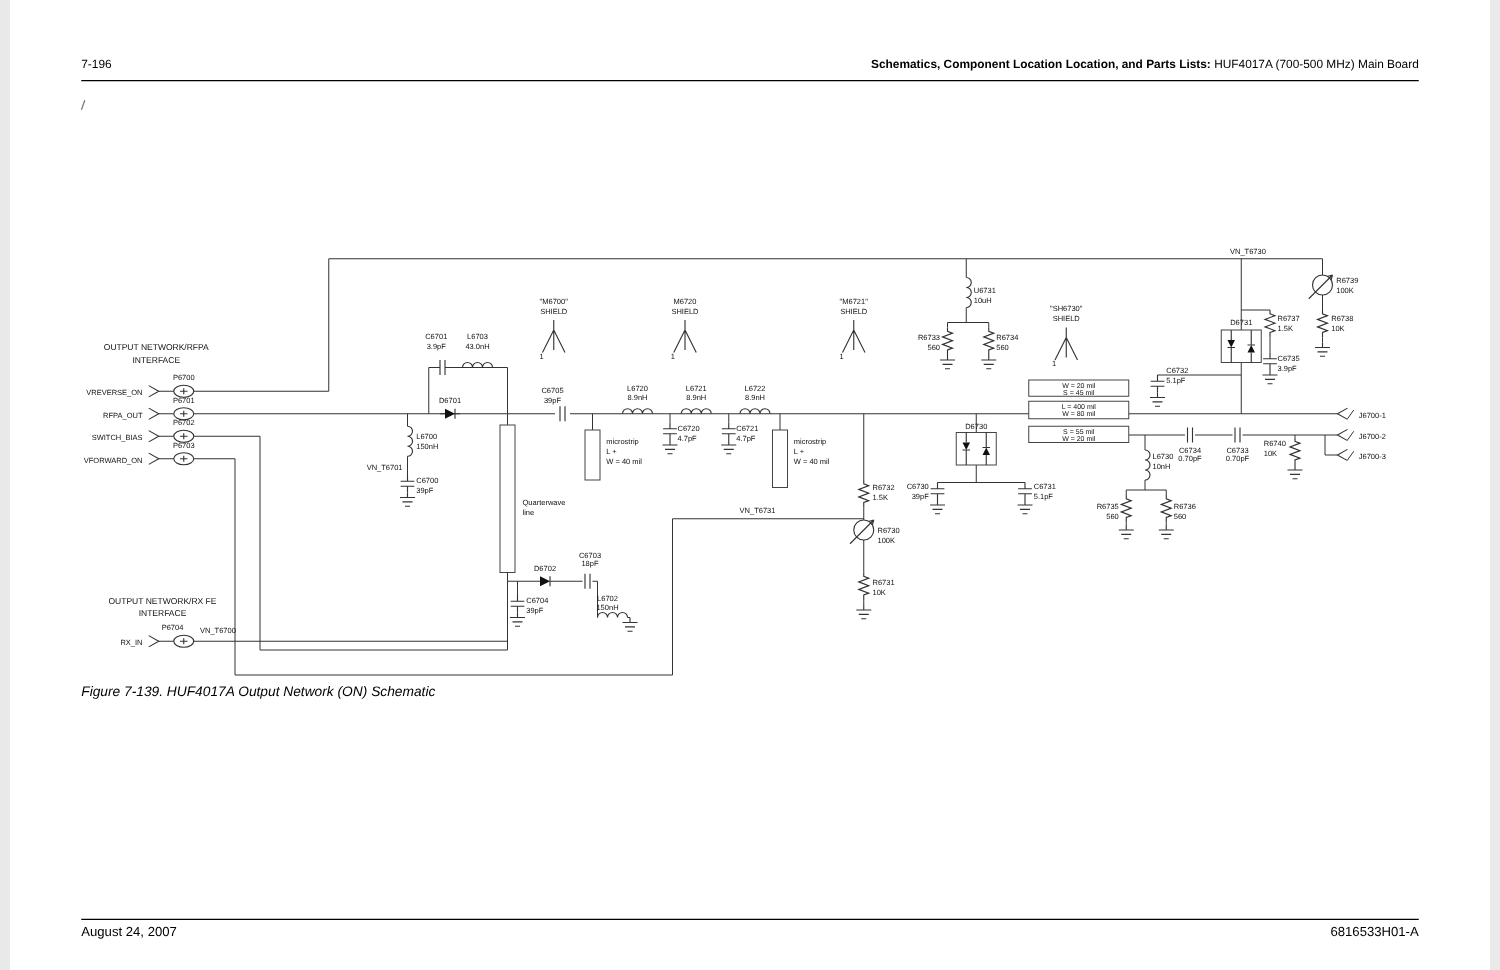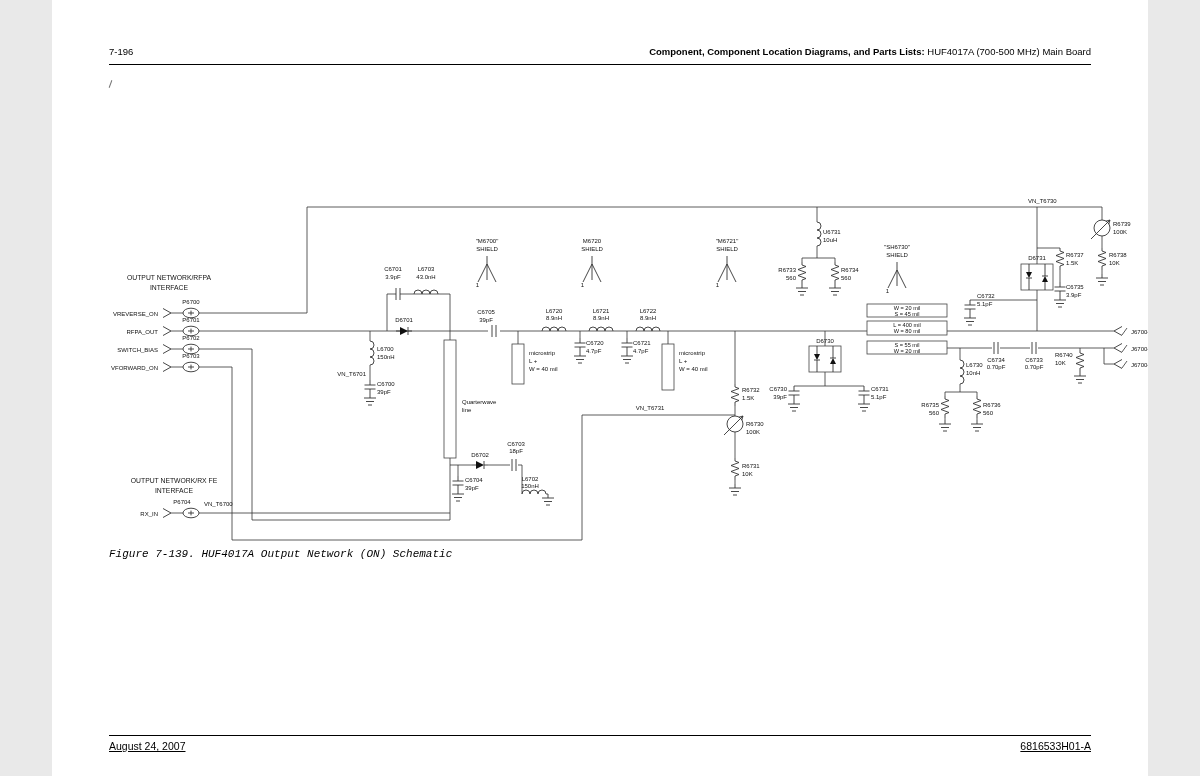--- a/index.html
+++ b/index.html
@@ -1,42 +1,42 @@
 <!DOCTYPE html>
 <html><head>
 <meta charset="utf-8">
 <style>
   html,body{margin:0;padding:0;background:#e9e9e9;}
-  .page{position:relative;width:1096px;height:776px;background:#fff;font-family:"Liberation Sans",sans-serif;overflow:hidden;margin:0 auto;}
+  .page{position:relative;width:1184px;height:776px;background:#fff;font-family:"Liberation Sans",sans-serif;overflow:hidden;margin:0 auto;}
   .hdr{position:absolute;top:46px;left:57px;right:57px;display:flex;justify-content:space-between;align-items:flex-end;font-size:9.5px;color:#000;}
   .hdr b{font-weight:bold;}
   .rule{position:absolute;left:57px;right:57px;border-top:1px solid #000;height:0;}
   .rule.top{top:64px;}
   .rule.bot{top:735px;}
   .tickmark{position:absolute;left:58px;top:80px;width:1px;height:8px;background:#777;transform:rotate(20deg);}
-  .cap{position:absolute;left:57px;top:548px;font-style:italic;font-size:11px;color:#000;font-family:Liberation Mono, monospace;}
-  .ftr{position:absolute;top:740px;left:57px;right:57px;display:flex;justify-content:space-between;font-size:10.5px;color:#000;text-decoration:underline;}
+  .cap{position:absolute;left:57px;top:548px;font-style:italic;font-size:11px;color:#000;}
+  .ftr{position:absolute;top:740px;left:57px;right:57px;display:flex;justify-content:space-between;font-size:10.5px;color:#000;}
   svg{position:absolute;left:0;top:0;}
   svg text{font-family:"Liberation Sans",sans-serif;font-size:6px;fill:#111;}
   text.big{font-size:6.8px;}
   text.sm{font-size:5.6px;}
   text.m{text-anchor:middle;}
   text.e{text-anchor:end;}
   .w{stroke:#333;stroke-width:0.8;fill:none;}
   .sym{stroke:#333;stroke-width:0.9;fill:none;}
   .box{fill:#fff;stroke:#444;stroke-width:0.8;}
 </style>
 </head>
 <body>
 
 <div class="page">
 
   <div class="hdr">
     <span>7-196</span>
-    <span><b>Component, Component Location Diagrams, and Parts Lists:</b><span> HUF4017A (700-500 MHz) Main Board</span></span>
+    <span><b>Schematics, Component Location Location, and Parts Lists:</b><span> HUF4017A (700-500 MHz) Main Board</span></span>
   </div>
   <div class="rule top"></div>
   <div class="tickmark"></div>
 
   <svg width="1200" height="776" viewBox="0 0 1200 776">
     <defs>
       <g id="gnd">
           <path d="M0,0 V4 M-6,4 H6 M-4,7.5 H4 M-2,11 H2"></path>
         </g>
       <g id="res-v">

